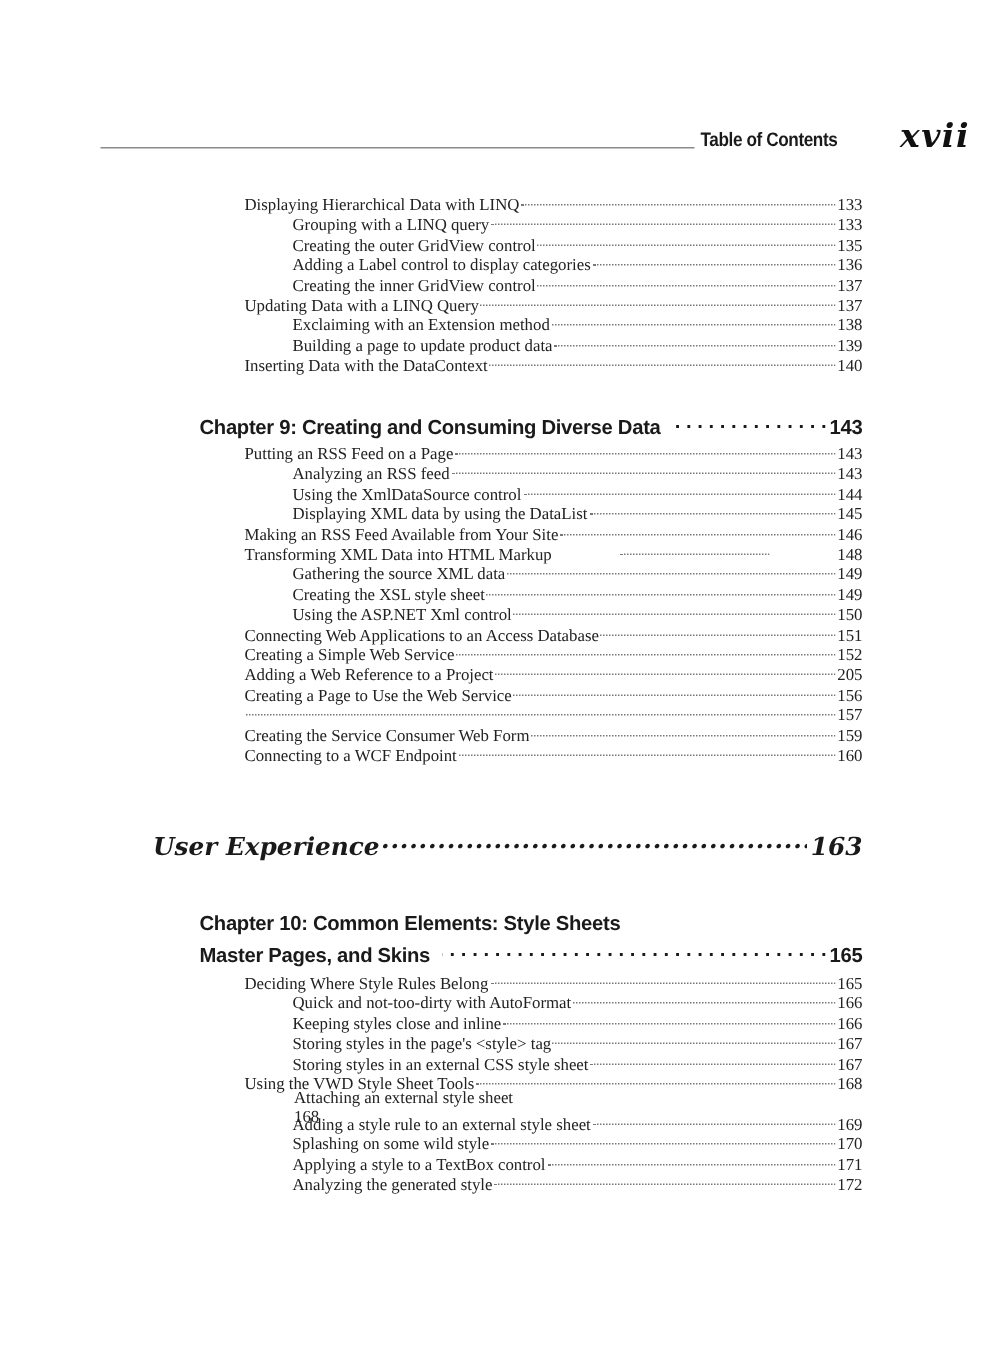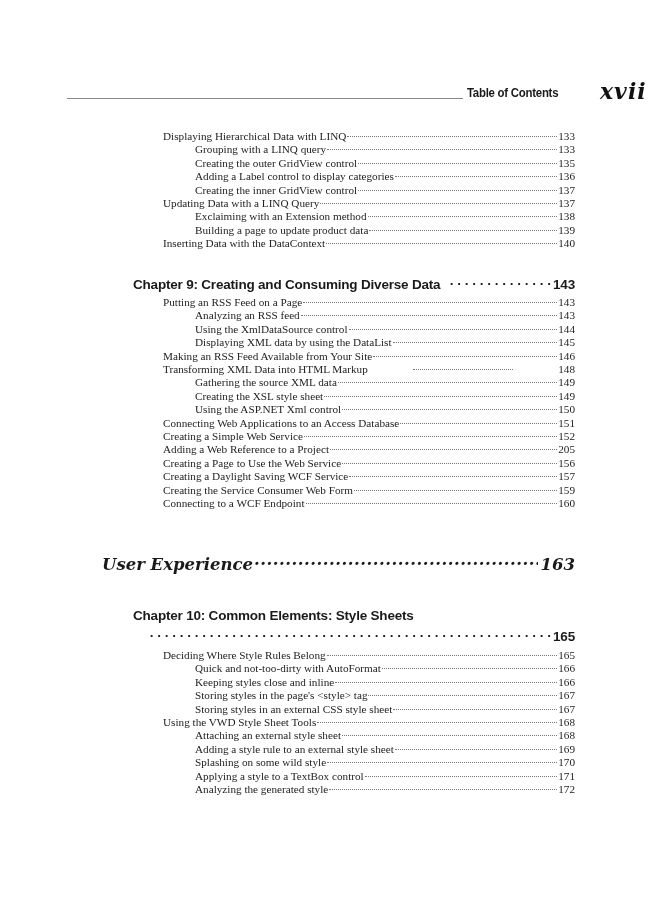--- a/index.html
+++ b/index.html
@@ -280,21 +280,20 @@
         <span class="label">Adding a Web Reference to a Project</span>
         <span class="leader"></span>
         <span class="page">205</span>
       </div>
       <div class="entry l1" style="top: 453.8px;">
         <span class="label">Creating a Page to Use the Web Service</span>
         <span class="leader"></span>
         <span class="page">156</span>
       </div>
       <div class="entry l1" style="top: 467.2px;">
-        <span class="label">Creating a Daylight Saving WCF Service</span>
         <span class="leader"></span>
         <span class="page">157</span>
       </div>
       <div class="entry l1" style="top: 480.6px;">
         <span class="label">Creating the Service Consumer Web Form</span>
         <span class="leader"></span>
         <span class="page">159</span>
       </div>
       <div class="entry l1" style="top: 494px;">
         <span class="label">Connecting to a WCF Endpoint</span>
@@ -309,20 +308,21 @@
       <span class="leader"></span>
       <span>163</span>
     </div>
   </div>
 
   <div class="chapter" style="top:607px;">
     <div class="chapter-line">
       <span>Chapter 10: Common Elements: Style Sheets</span>
     </div>
     <div class="chapter-line">
+      <span>Master Pages, and Skins</span>
       <span class="leader"></span>
       <span>165</span>
     </div>
   </div>
   <div id="group-ch10">
       <div class="entry l1" style="top: 646px;">
         <span class="label">Deciding Where Style Rules Belong</span>
         <span class="leader"></span>
         <span class="page">165</span>
       </div>
@@ -344,21 +344,21 @@
       <div class="entry l2" style="top: 699.6px;">
         <span class="label">Storing styles in an external CSS style sheet</span>
         <span class="leader"></span>
         <span class="page">167</span>
       </div>
       <div class="entry l1" style="top: 713px;">
         <span class="label">Using the VWD Style Sheet Tools</span>
         <span class="leader"></span>
         <span class="page">168</span>
       </div>
-      <div class="entry l2" style="top: 726.4px;">
+      <div class="entry l2" style="top: 726.4px; flex-direction: column;">
         <span class="label">Attaching an external style sheet</span>
         <span class="leader"></span>
         <span class="page">168</span>
       </div>
       <div class="entry l2" style="top: 739.8px;">
         <span class="label">Adding a style rule to an external style sheet</span>
         <span class="leader"></span>
         <span class="page">169</span>
       </div>
       <div class="entry l2" style="top: 753.2px;">

